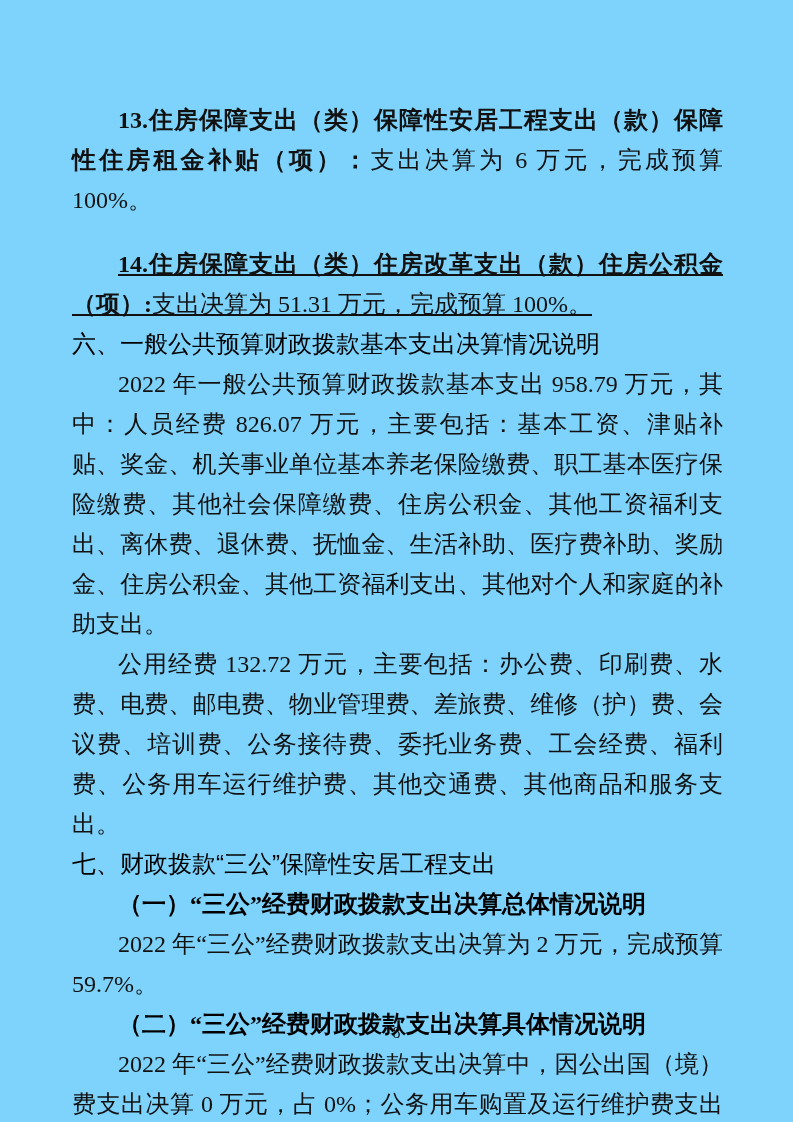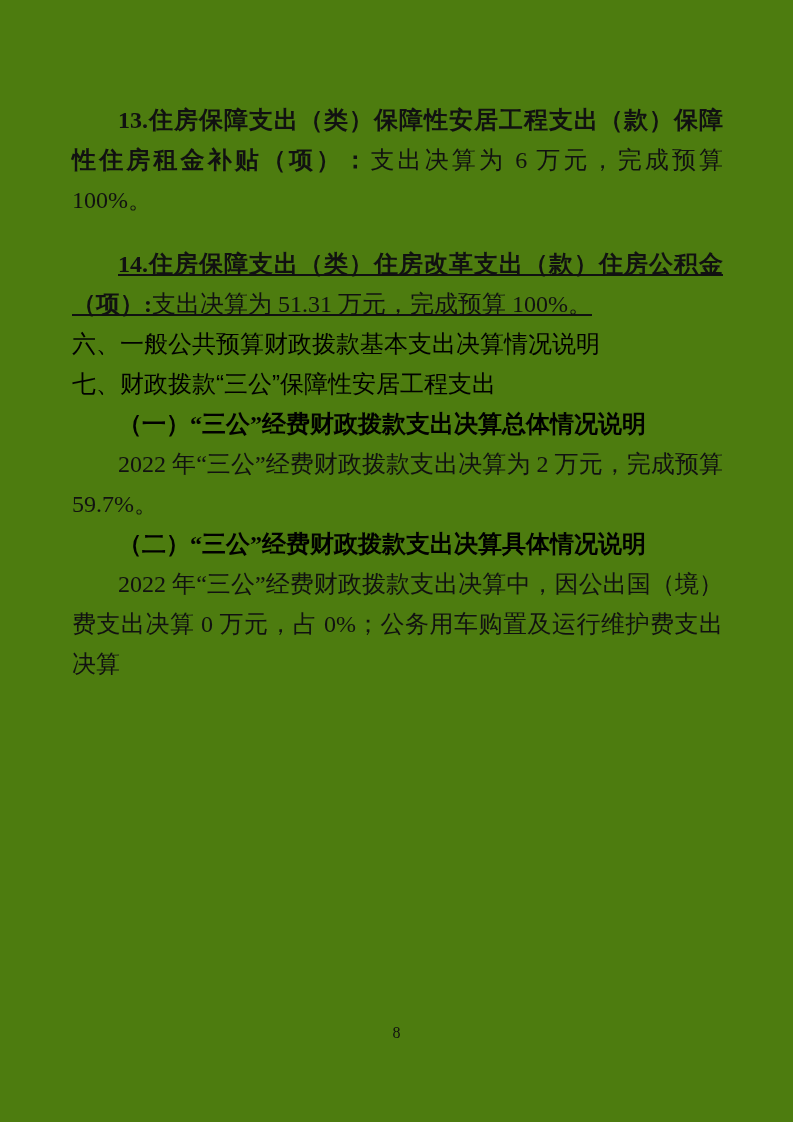--- a/index.html
+++ b/index.html
@@ -4,21 +4,21 @@
 <style>
   html, body {
     margin: 0;
     padding: 0;
     background: #ffffff;
   }
   .page {
     position: relative;
     width: 793px;
     height: 1122px;
-    background: #4d7c0f;
+    background: #7dd3fc;
     overflow: hidden;
     font-family: "Liberation Serif", "DejaVu Serif", serif;
     color: #111111;
   }
   .body-text {
     position: absolute;
     left: 72px;
     top: 100px;
     width: 651px;
     font-size: 24px;
@@ -62,21 +62,23 @@
 
 <div class="page">
   <div class="body-text">
 
     <p><span class="lead">13.住房保障支出（类）保障性安居工程支出（款）保障性住房租金补贴（项）：</span><span>支出决算为 6 万元，完成预算 100%。</span></p>
 
     <p class="para-gap"><span class="lead">14.住房保障支出（类）住房改革支出（款）住房公积金（项）:</span><span>支出决算为 51.31 万元，完成预算 100%。</span></p>
 
     <p class="heading">六、一般公共预算财政拨款基本支出决算情况说明</p>
 
+    <p>2022 年一般公共预算财政拨款基本支出 958.79 万元，其中：人员经费 826.07 万元，主要包括：基本工资、津贴补贴、奖金、机关事业单位基本养老保险缴费、职工基本医疗保险缴费、其他社会保障缴费、住房公积金、其他工资福利支出、离休费、退休费、抚恤金、生活补助、医疗费补助、奖励金、住房公积金、其他工资福利支出、其他对个人和家庭的补助支出。</p>
 
+    <p>公用经费 132.72 万元，主要包括：办公费、印刷费、水费、电费、邮电费、物业管理费、差旅费、维修（护）费、会议费、培训费、公务接待费、委托业务费、工会经费、福利费、公务用车运行维护费、其他交通费、其他商品和服务支出。</p>
 
     <p class="heading">七、财政拨款“三公”保障性安居工程支出</p>
 
     <p class="subheading">（一）“三公”经费财政拨款支出决算总体情况说明</p>
 
     <p>2022 年“三公”经费财政拨款支出决算为 2 万元，完成预算 59.7%。</p>
 
     <p class="subheading">（二）“三公”经费财政拨款支出决算具体情况说明</p>
 
     <p>2022 年“三公”经费财政拨款支出决算中，因公出国（境）费支出决算 0 万元，占 0%；公务用车购置及运行维护费支出决算</p>

